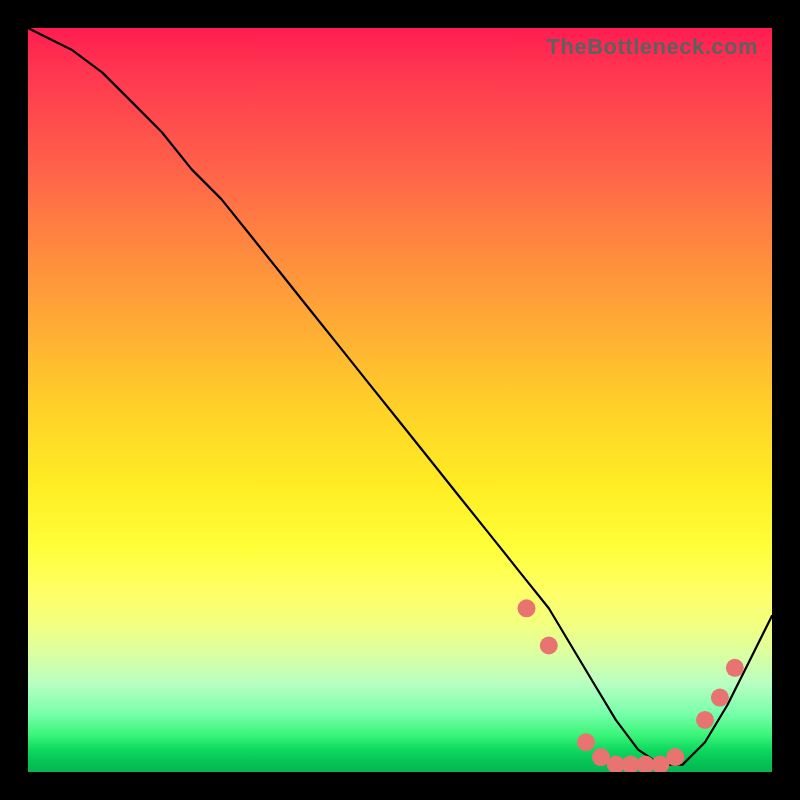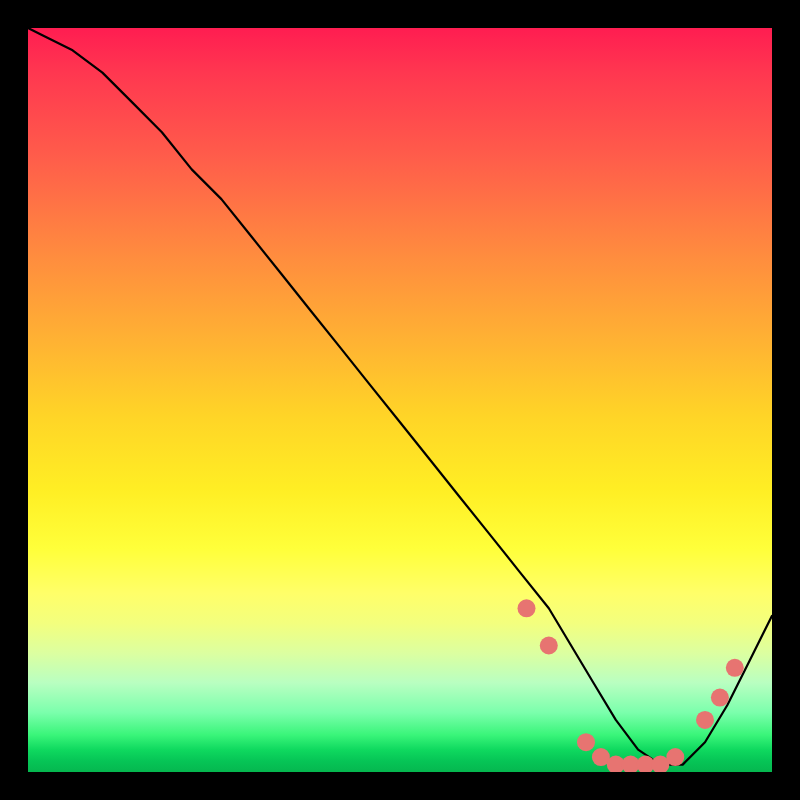--- a/index.html
+++ b/index.html
@@ -87,14 +87,15 @@
           <circle cx="602.6" cy="736.6" r="9" class="dot"></circle>
           <circle cx="617.5" cy="736.6" r="9" class="dot"></circle>
           <circle cx="632.4" cy="736.6" r="9" class="dot"></circle>
           <circle cx="647.3" cy="729.1" r="9" class="dot"></circle>
           <circle cx="677.0" cy="691.9" r="9" class="dot"></circle>
           <circle cx="691.9" cy="669.6" r="9" class="dot"></circle>
           <circle cx="706.8" cy="639.8" r="9" class="dot"></circle>
         </g>
     </svg>
 
+    <div class="watermark">TheBottleneck.com</div>
   </div>
 </div>
 
 </body></html>

